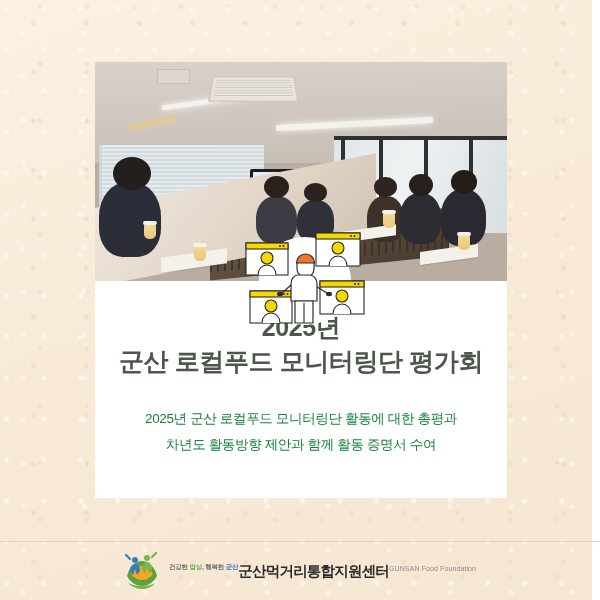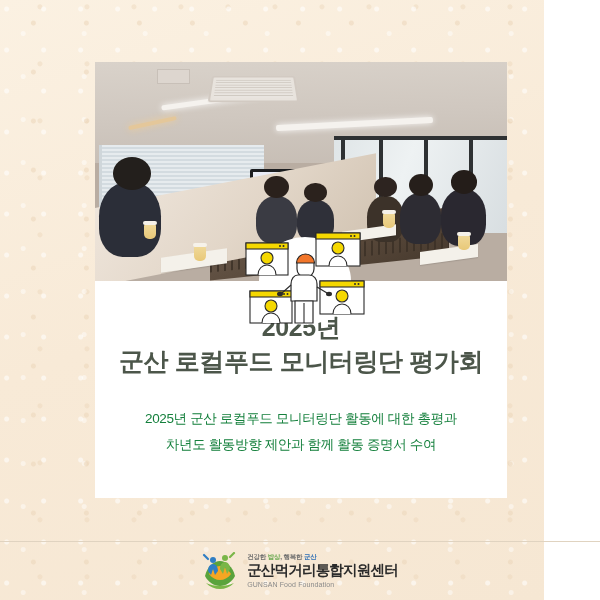--- a/index.html
+++ b/index.html
@@ -6,21 +6,21 @@
   * { margin:0; padding:0; box-sizing:border-box; }
 
   html, body {
     width:600px; height:600px;
     overflow:hidden;
     font-family:"Liberation Sans", "DejaVu Sans", sans-serif;
   }
 
   #poster {
     position:relative;
-    width:544px; height:600px;
+    width:592px; height:600px;
     background:#f9eddb;
     background-image:
       radial-gradient(circle at 18% 22%, rgba(255,255,255,.55) 0 2px, transparent 3px),
       radial-gradient(circle at 63% 47%, rgba(236,214,186,.55) 0 2px, transparent 3px),
       radial-gradient(circle at 38% 78%, rgba(255,255,255,.45) 0 2px, transparent 3px),
       radial-gradient(circle at 85% 12%, rgba(236,214,186,.45) 0 2px, transparent 3px),
       linear-gradient(160deg,#fbf1e2 0%, #f8ead7 48%, #f6e7d3 100%);
     background-size: 37px 41px, 53px 49px, 61px 43px, 47px 57px, 100% 100%;
   }
 
@@ -202,21 +202,21 @@
     left:0; top:541px; width:600px; height:1px;
     background:#e0d3c0;
   }
   #footer{
     position:absolute;
     left:0; top:542px; width:600px; height:58px;
     display:flex; align-items:center; justify-content:center;
     gap:9px;
   }
   #logo-mark{ width:36px; height:38px; flex:0 0 auto; }
-  #logo-text{ display:flex; flex-direction:column; justify-content:flex-end; }
+  #logo-text{ display:flex; flex-direction:row; justify-content:flex-end; }
   #logo-tagline{
     font-size:6.5px; font-weight:700; color:#6b6b6b;
     letter-spacing:-.2px; line-height:1.1; margin-bottom:2px;
   }
   #logo-tagline .g{ color:#6aa84f; }
   #logo-tagline .b{ color:#2f6fb5; }
   #logo-name{
     font-size:14.5px; font-weight:700; color:#2b2b2b;
     letter-spacing:-.8px; line-height:1.15;
   }

